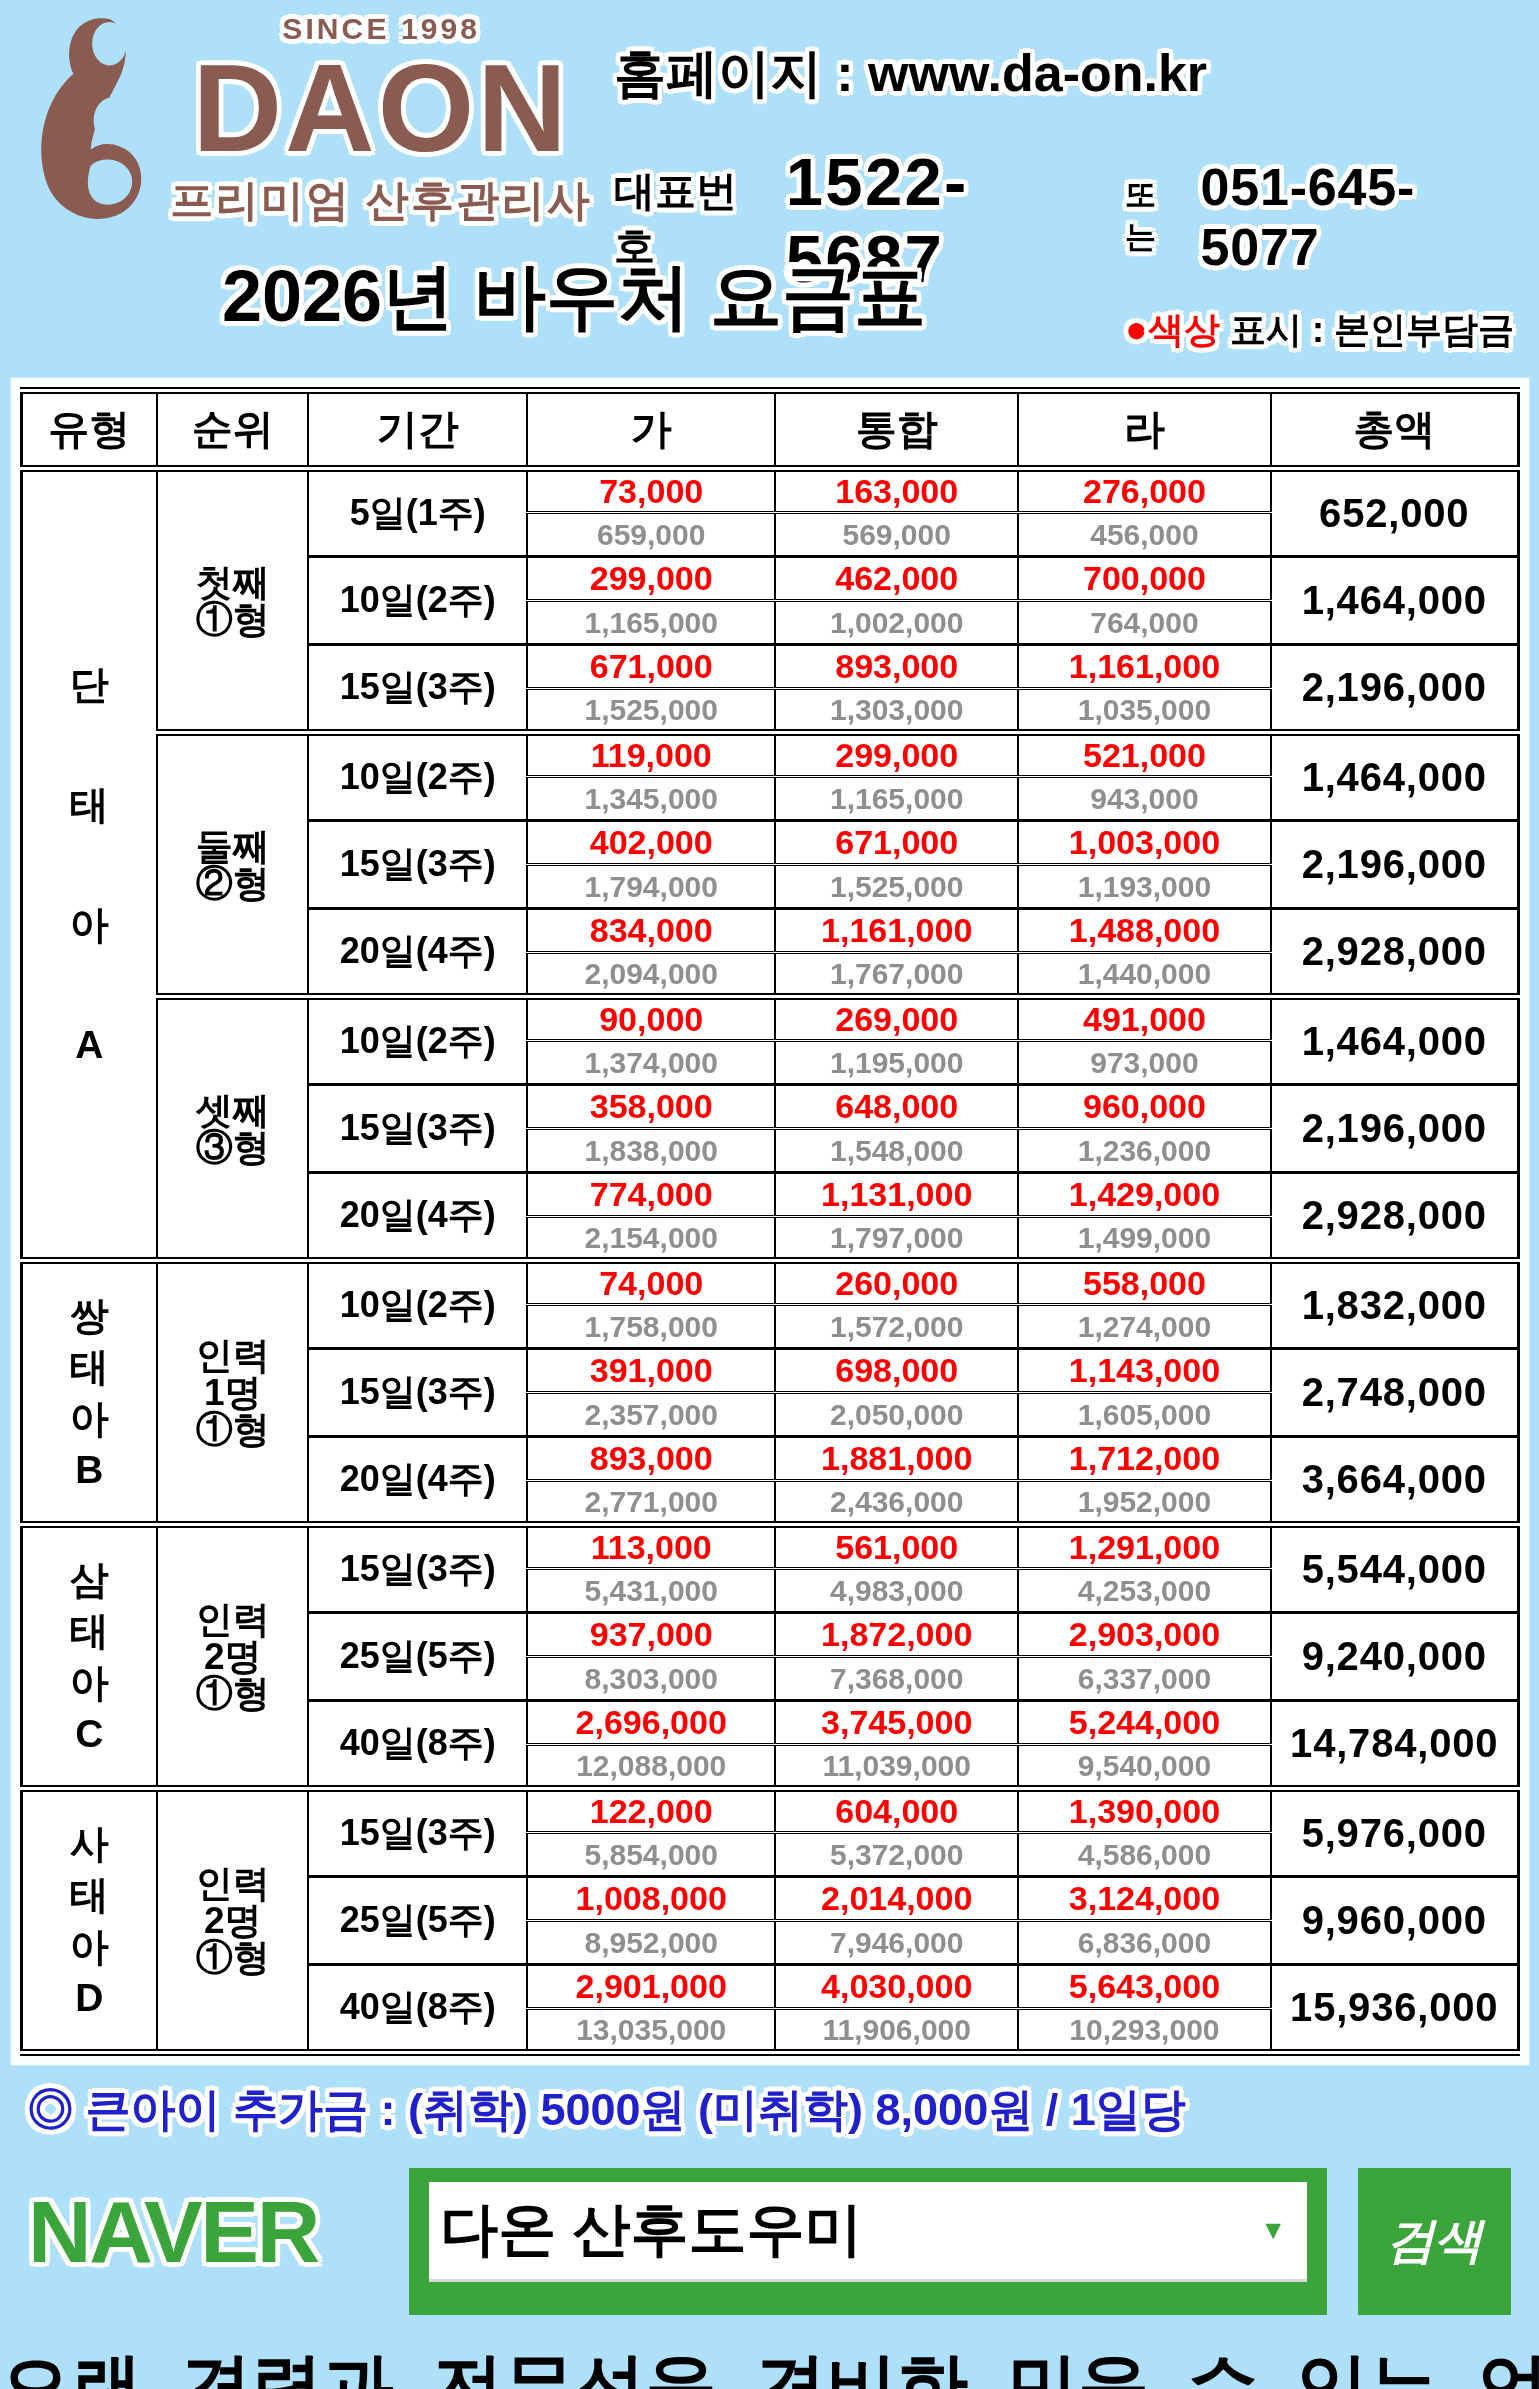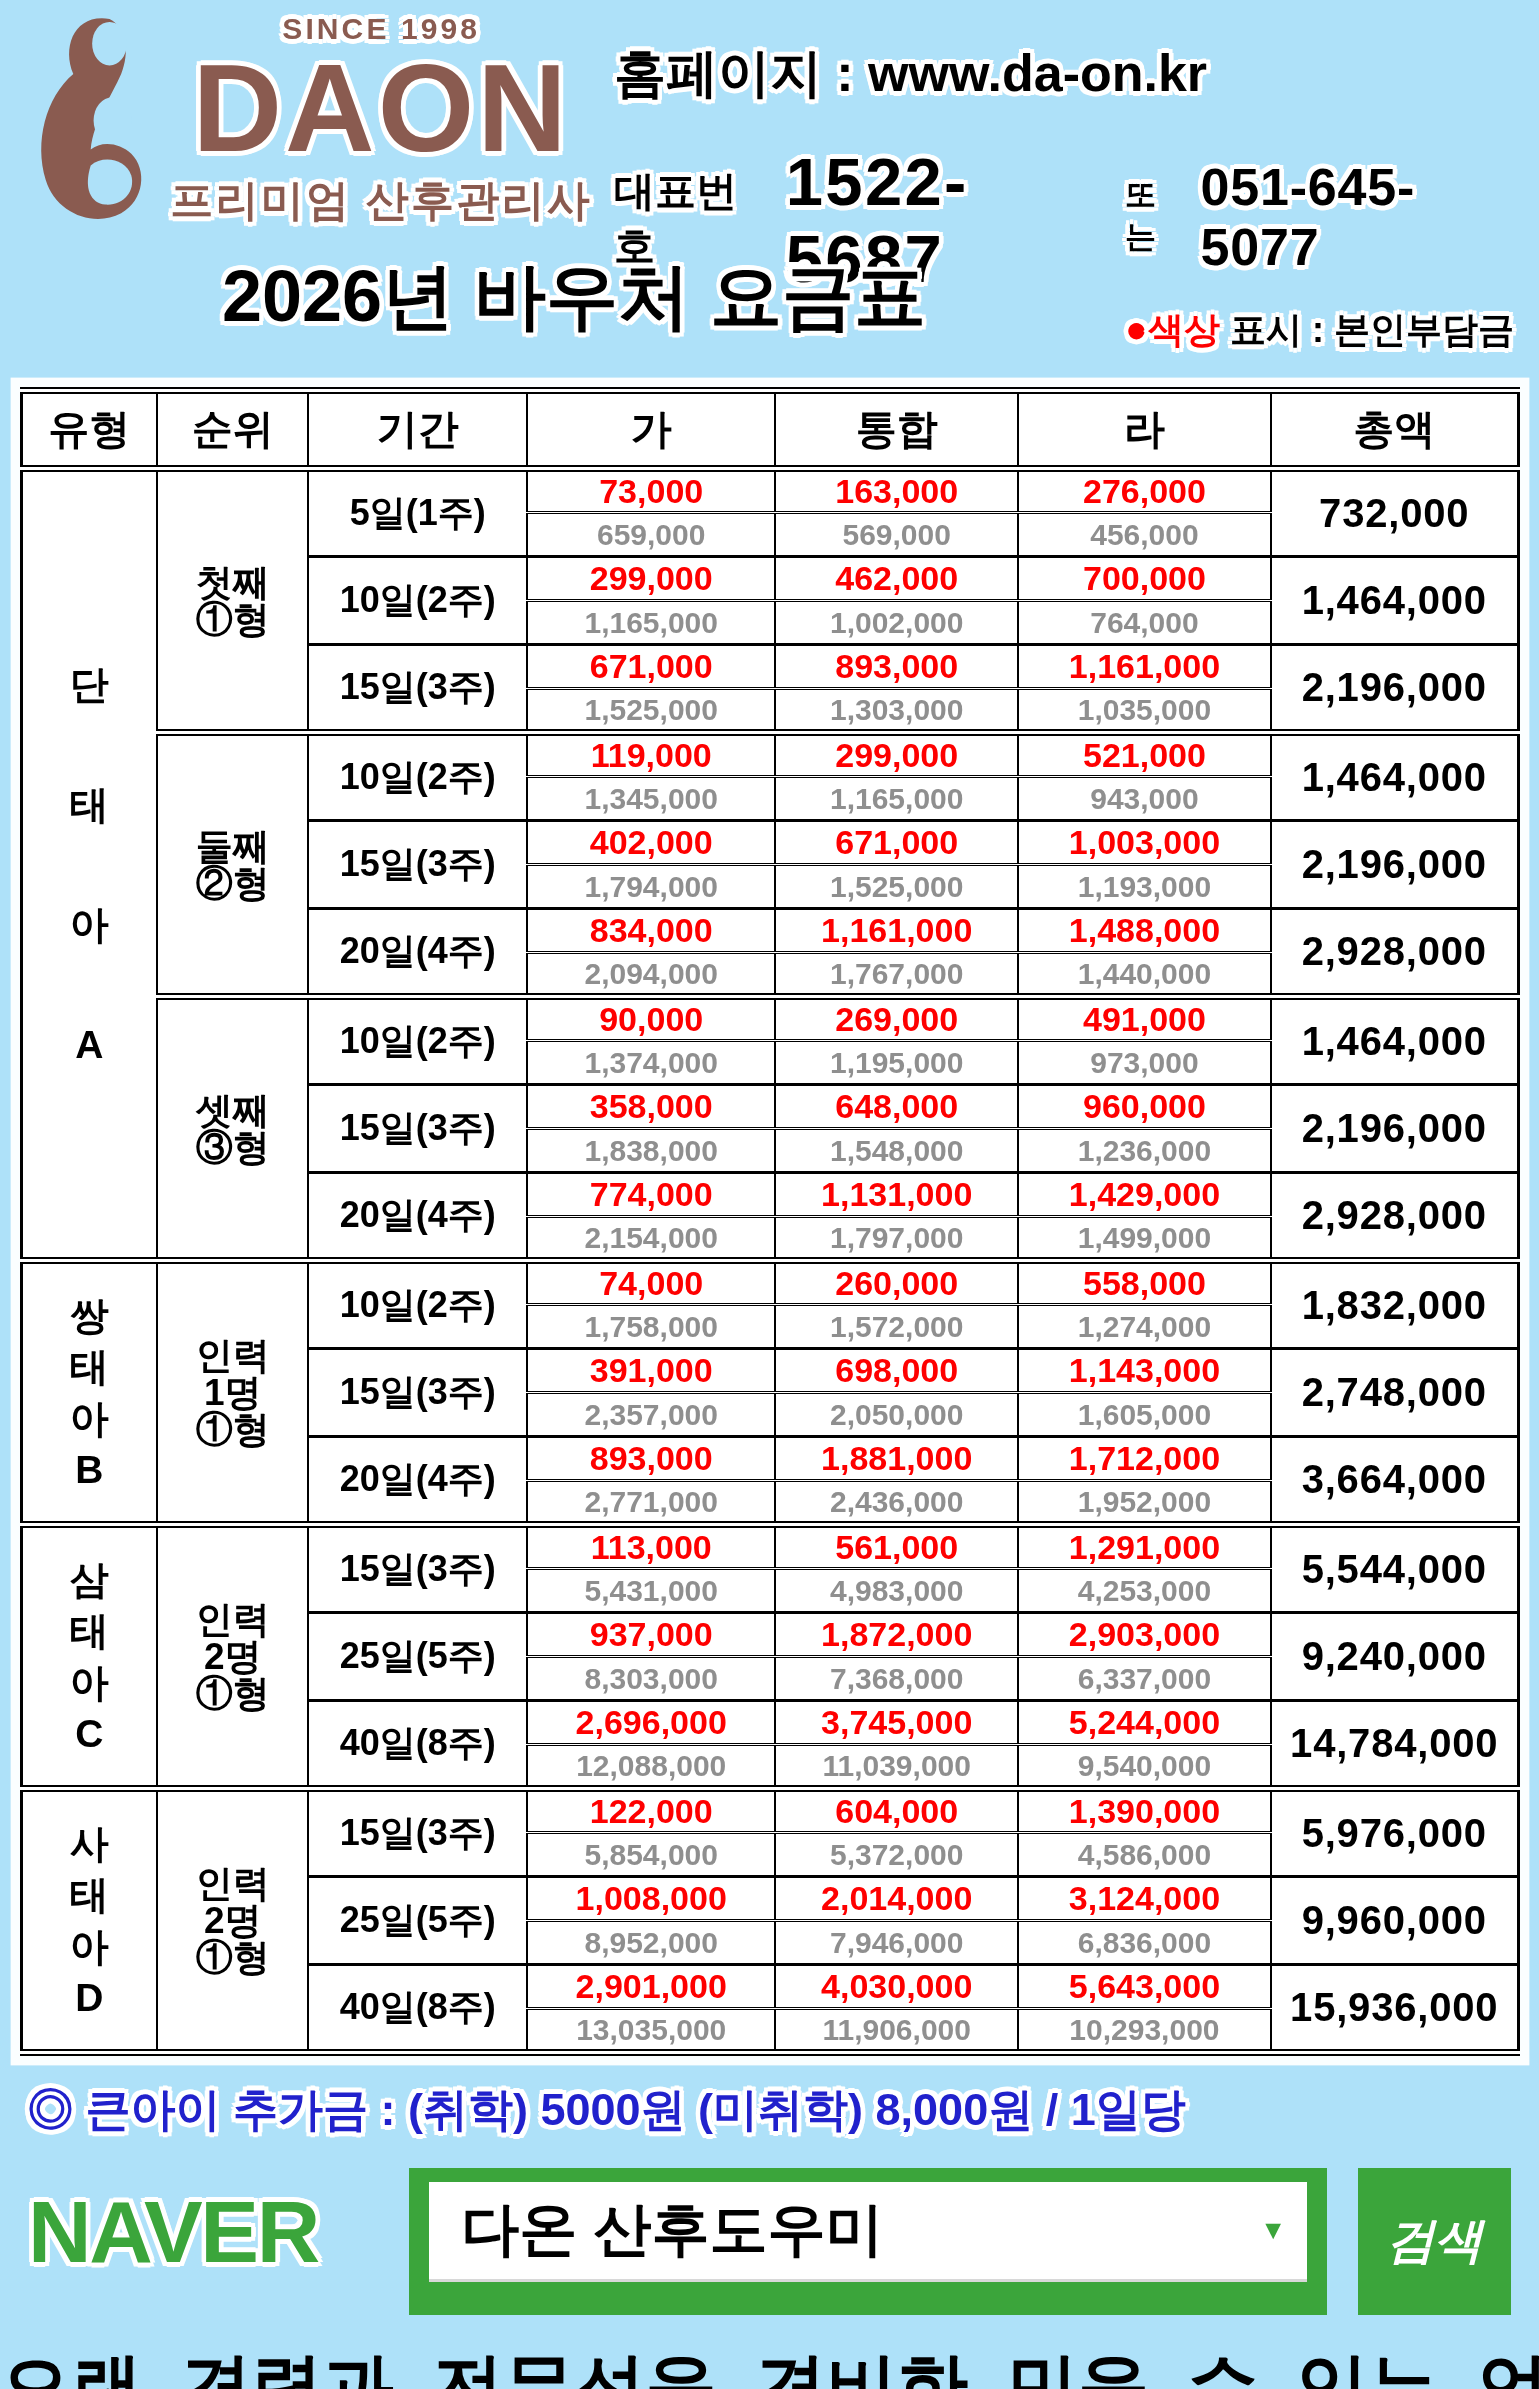--- a/index.html
+++ b/index.html
@@ -62,21 +62,21 @@
 
   
   .footnote{margin:23.5px 0 0 28px;font-size:45px;font-weight:800;color:var(--blue);white-space:nowrap;}
 
   
   .naver-row{display:flex;align-items:stretch;margin:28px 28px 0 28px;height:147px;gap:31px;}
   .naver-logo{font-size:88px;font-weight:900;color:var(--green);letter-spacing:-2.3px;
     line-height:127px;width:350px;flex:0 0 auto;}
   .search-bar{flex:1;background:var(--green);padding:14px 20.3px 33px 20.3px;}
   .search-field{background:#fff;height:100%;display:flex;align-items:center;
-    padding:0 32px;position:relative;font-size:58px;font-weight:800;color:var(--ink);
+    padding:0 11px;position:relative;font-size:58px;font-weight:800;color:var(--ink);
     border-bottom:3.9px solid #d8d8d8;}
   .dd-icon{position:absolute;right:20.3px;top:50%;transform:translateY(-50%);
     color:var(--green);font-size:26.6px;line-height:1;}
   .search-btn{width:153px;flex:0 0 auto;background:var(--green);border:none;
     color:#fff;font-size:48px;font-weight:800;font-style:italic;cursor:pointer;
     font-family:"Liberation Sans",sans-serif;}
 
   
   .bottom-text{margin-top:22px;text-align:center;font-size:71px;font-weight:800;color:var(--ink);
     white-space:nowrap;word-spacing:19px;letter-spacing:0;transform:scaleY(1.08);transform-origin:top;}
@@ -152,21 +152,21 @@
           <td class="rank-cell" rowspan="6">
             <div class="rank-stack">
               <div>첫째</div>
               <div>①형</div>
             </div>
           </td>
           <td class="period row-end" rowspan="2">5일(1주)</td>
           <td class="red-val">73,000</td>
           <td class="red-val">163,000</td>
           <td class="red-val">276,000</td>
-          <td class="total row-end" rowspan="2">732,000</td>
+          <td class="total row-end" rowspan="2">652,000</td>
         </tr>
         <tr class="gray-row row-end">
           <td class="gray-val">659,000</td>
           <td class="gray-val">569,000</td>
           <td class="gray-val">456,000</td>
         </tr>
         <tr class="red-row">
           <td class="period row-end" rowspan="2">10일(2주)</td>
           <td class="red-val">299,000</td>
           <td class="red-val">462,000</td>

